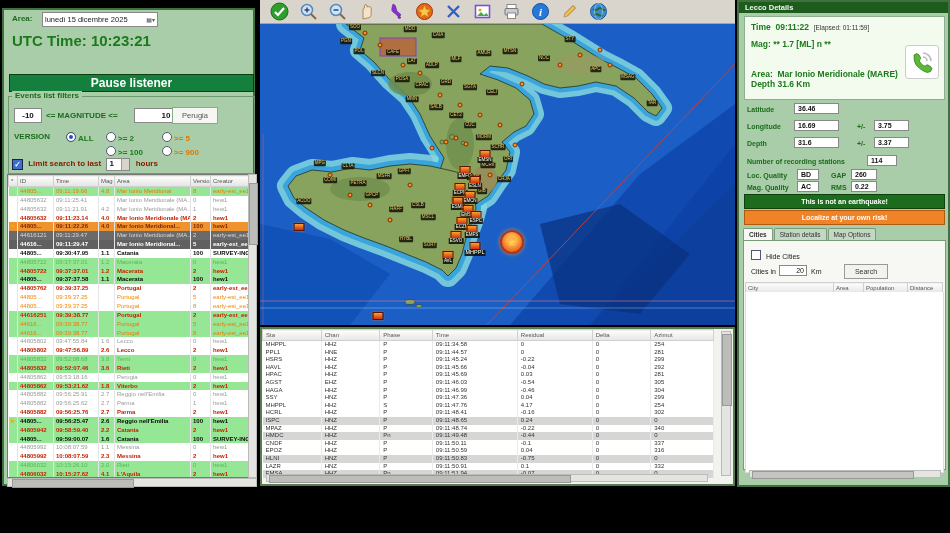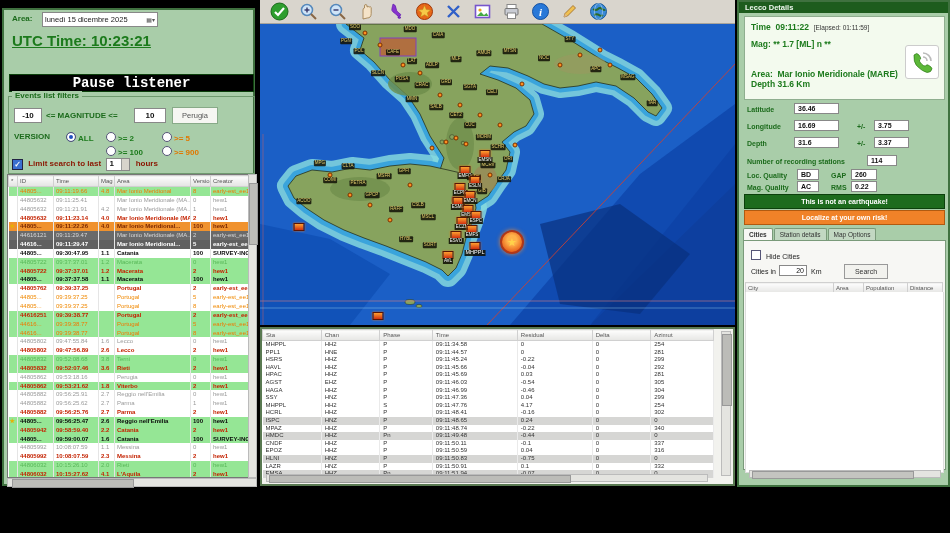--- a/index.html
+++ b/index.html
@@ -3,28 +3,28 @@
 <meta charset="utf-8">
 <style>
   html,body{margin:0;padding:0;background:#000;}
   body{width:950px;height:533px;position:relative;font-family:"Liberation Sans",sans-serif;overflow:hidden;}
   .abs{position:absolute;}
   
   #left-panel{left:2px;top:8px;width:253px;height:478px;background:#a9cda9;border:2px solid #3f713f;box-sizing:border-box;}
   .lbl-green{color:#1c6b1c;font-weight:bold;}
   #date-row{left:8px;top:4px;font-size:8px;}
   #date-picker{left:38px;top:2px;width:110px;height:13px;background:#fff;border:1px solid #888;font-size:7.5px;color:#222;display:flex;align-items:center;padding:0 2px;justify-content:space-between;}
-  #utc-time{left:8px;top:22px;font-size:15px;color:#1c7a1c;font-weight:bold;text-decoration:underline;}
-  #pause-btn{left:5px;top:64px;width:243px;height:16px;background:#000000;color:#fff;font-weight:bold;font-size:14px;border:1px solid #0c400c;display:flex;align-items:center;justify-content:center;font-family:Liberation Mono, monospace;}
+  #utc-time{left:8px;top:22px;font-size:15px;color:#1c7a1c;font-weight:bold;}
+  #pause-btn{left:5px;top:64px;width:243px;height:16px;background:#15803d;color:#fff;font-weight:bold;font-size:12px;border:1px solid #0c400c;display:flex;align-items:center;justify-content:center;}
   #filters{left:4px;top:86px;width:245px;height:76px;border:1px solid #6f9a6f;}
   #filters-title{left:8px;top:81px;font-size:8px;background:#a9cda9;padding:0 3px;}
   .inp{background:#fff;border:1px solid #888;font-size:8px;font-weight:bold;color:#111;display:flex;align-items:center;justify-content:center;}
   #mag-min{left:10px;top:98px;width:26px;height:13px;}
   #mag-label{left:42px;top:101px;font-size:8px;}
-  #mag-max{left:130px;top:98px;width:30px;height:13px;}
+  #mag-max{left:130px;top:98px;width:30px;height:13px;padding-left:16px;}
   #refresh-btn{left:168px;top:97px;width:44px;height:15px;background:#f6f6f2;border:1px solid #8a8;font-size:7.5px;color:#555;display:flex;align-items:center;justify-content:center;}
   #version-label{left:10px;top:122px;font-size:8px;}
   .radio{width:8px;height:8px;border-radius:50%;background:#fff;border:1px solid #557;display:inline-block;vertical-align:-1px;margin-right:2px;}
   .radio.on{box-shadow:inset 0 0 0 2px #fff;background:#2050c0;}
   .ropt{font-size:8px;font-weight:bold;}
   .c-green{color:#1c7a1c;}.c-orange{color:#e07800;}
   #limit-row{left:8px;top:148px;font-size:8px;color:#8b1500;font-weight:bold;}
   #limit-check{width:9px;height:9px;background:#3a6fd0;border:1px solid #224;display:inline-block;color:#fff;font-size:8px;line-height:9px;text-align:center;vertical-align:-1px;margin-right:3px;}
   #hours-spin{display:inline-block;width:20px;height:11px;background:#fff;border:1px solid #888;color:#111;font-size:8px;text-align:left;padding-left:2px;margin:0 3px;position:relative;}
   #hours-spin:after{content:"";position:absolute;right:0;top:0;width:7px;height:100%;background:#d8d4cc;border-left:1px solid #999;}

